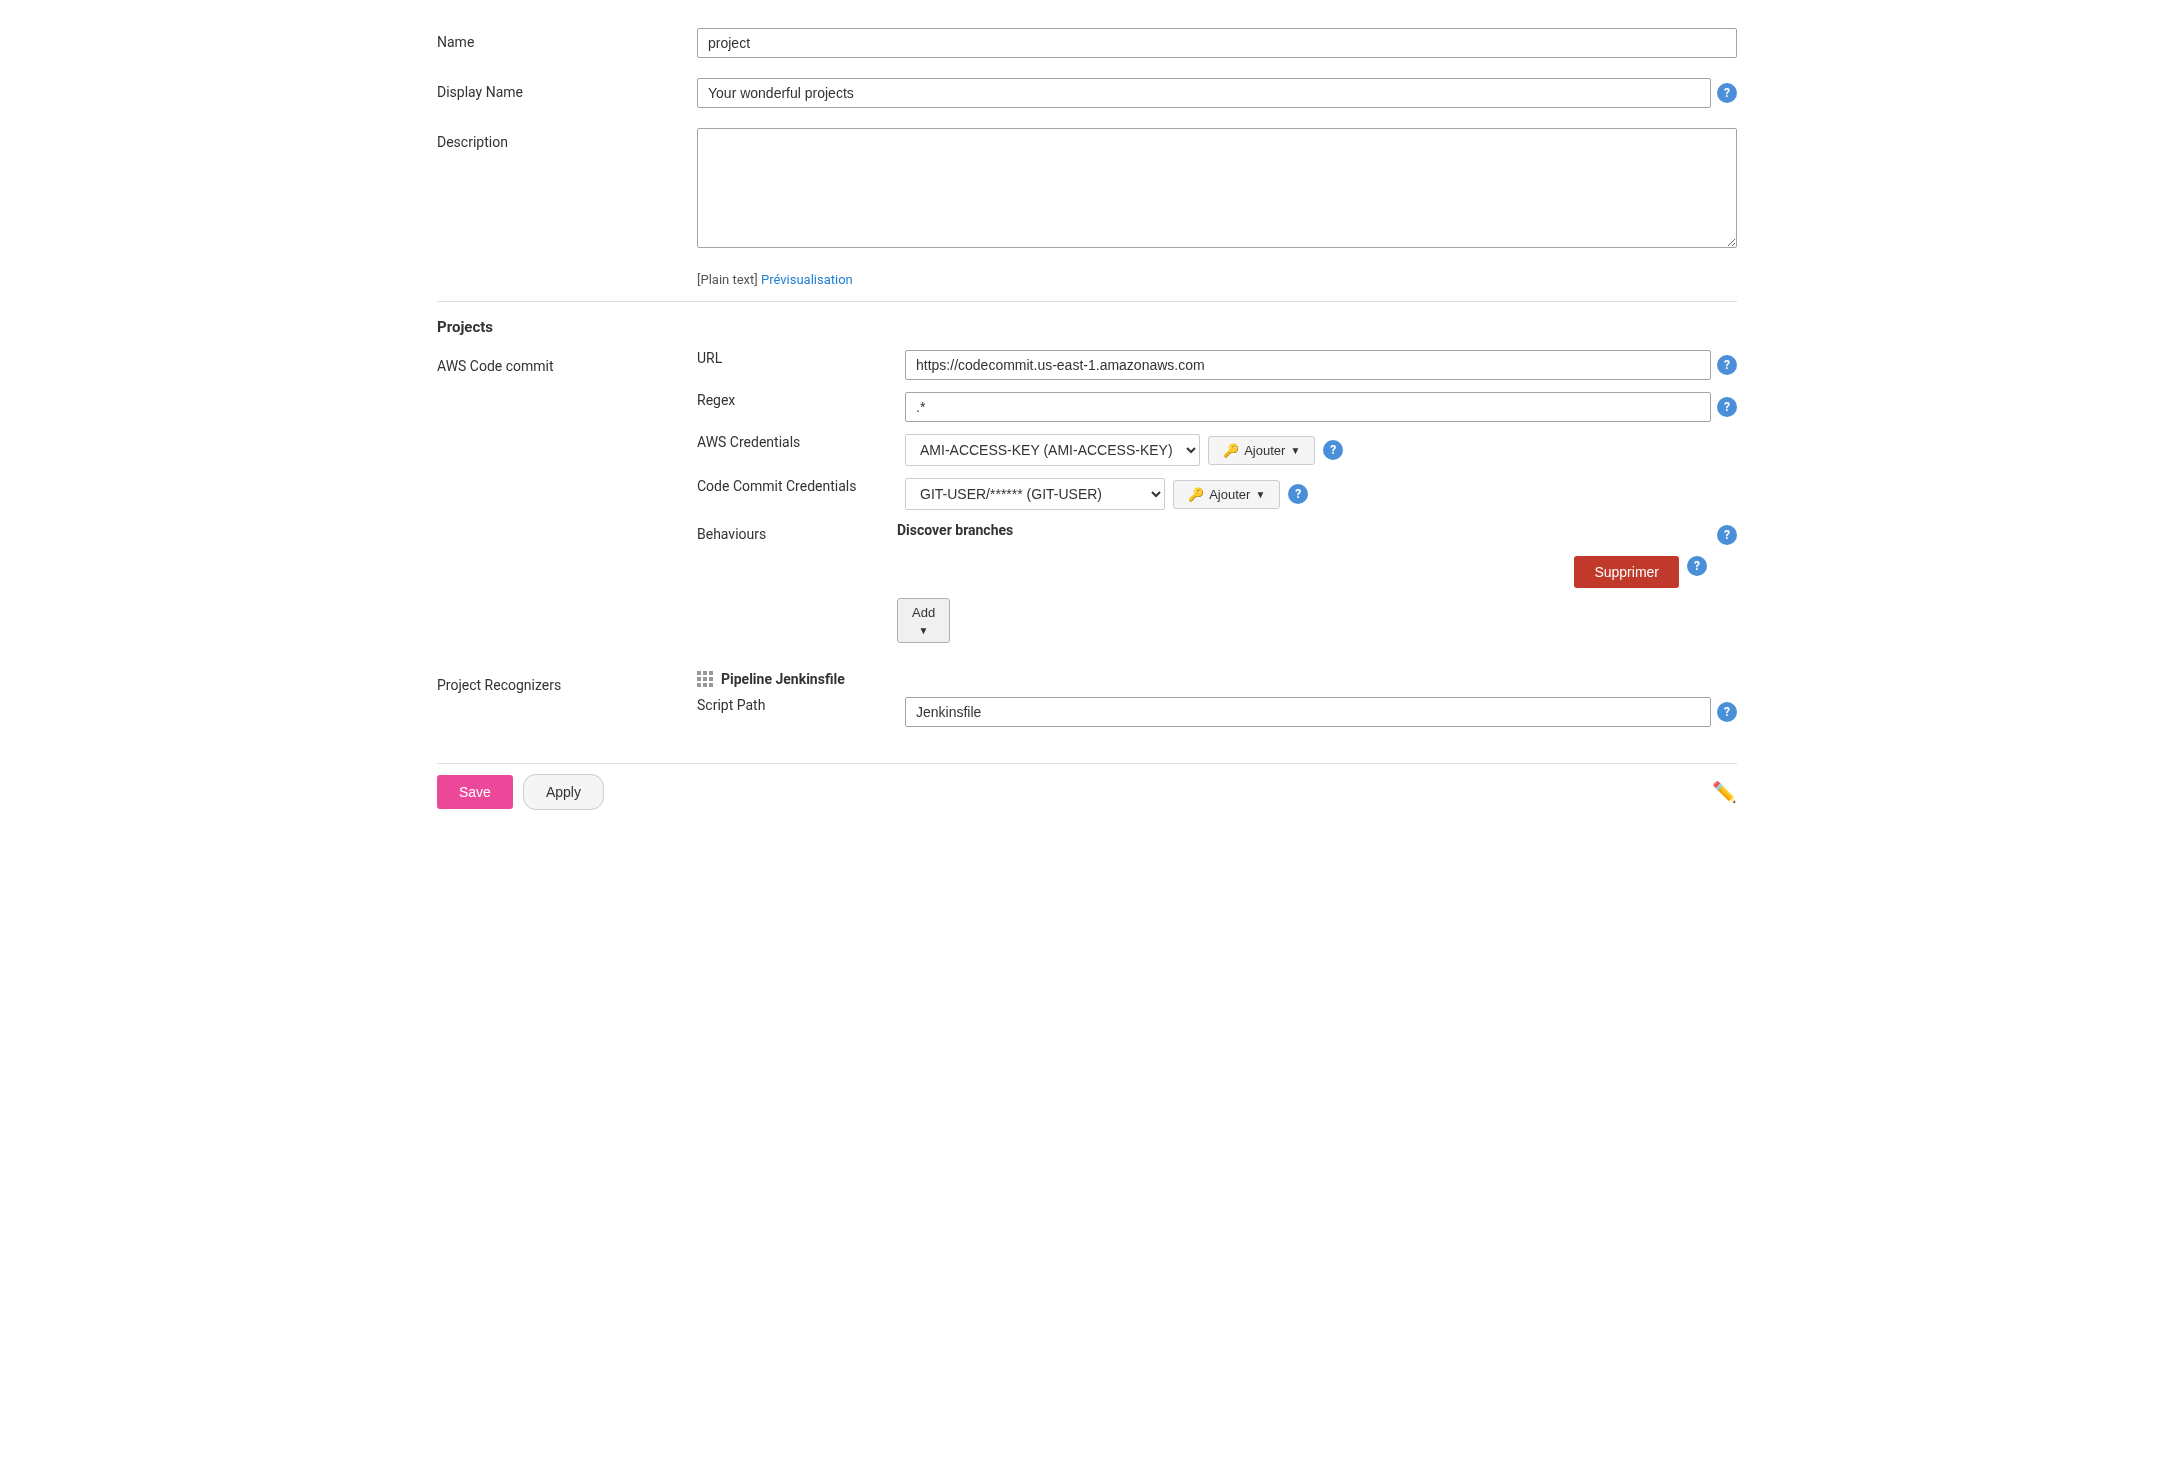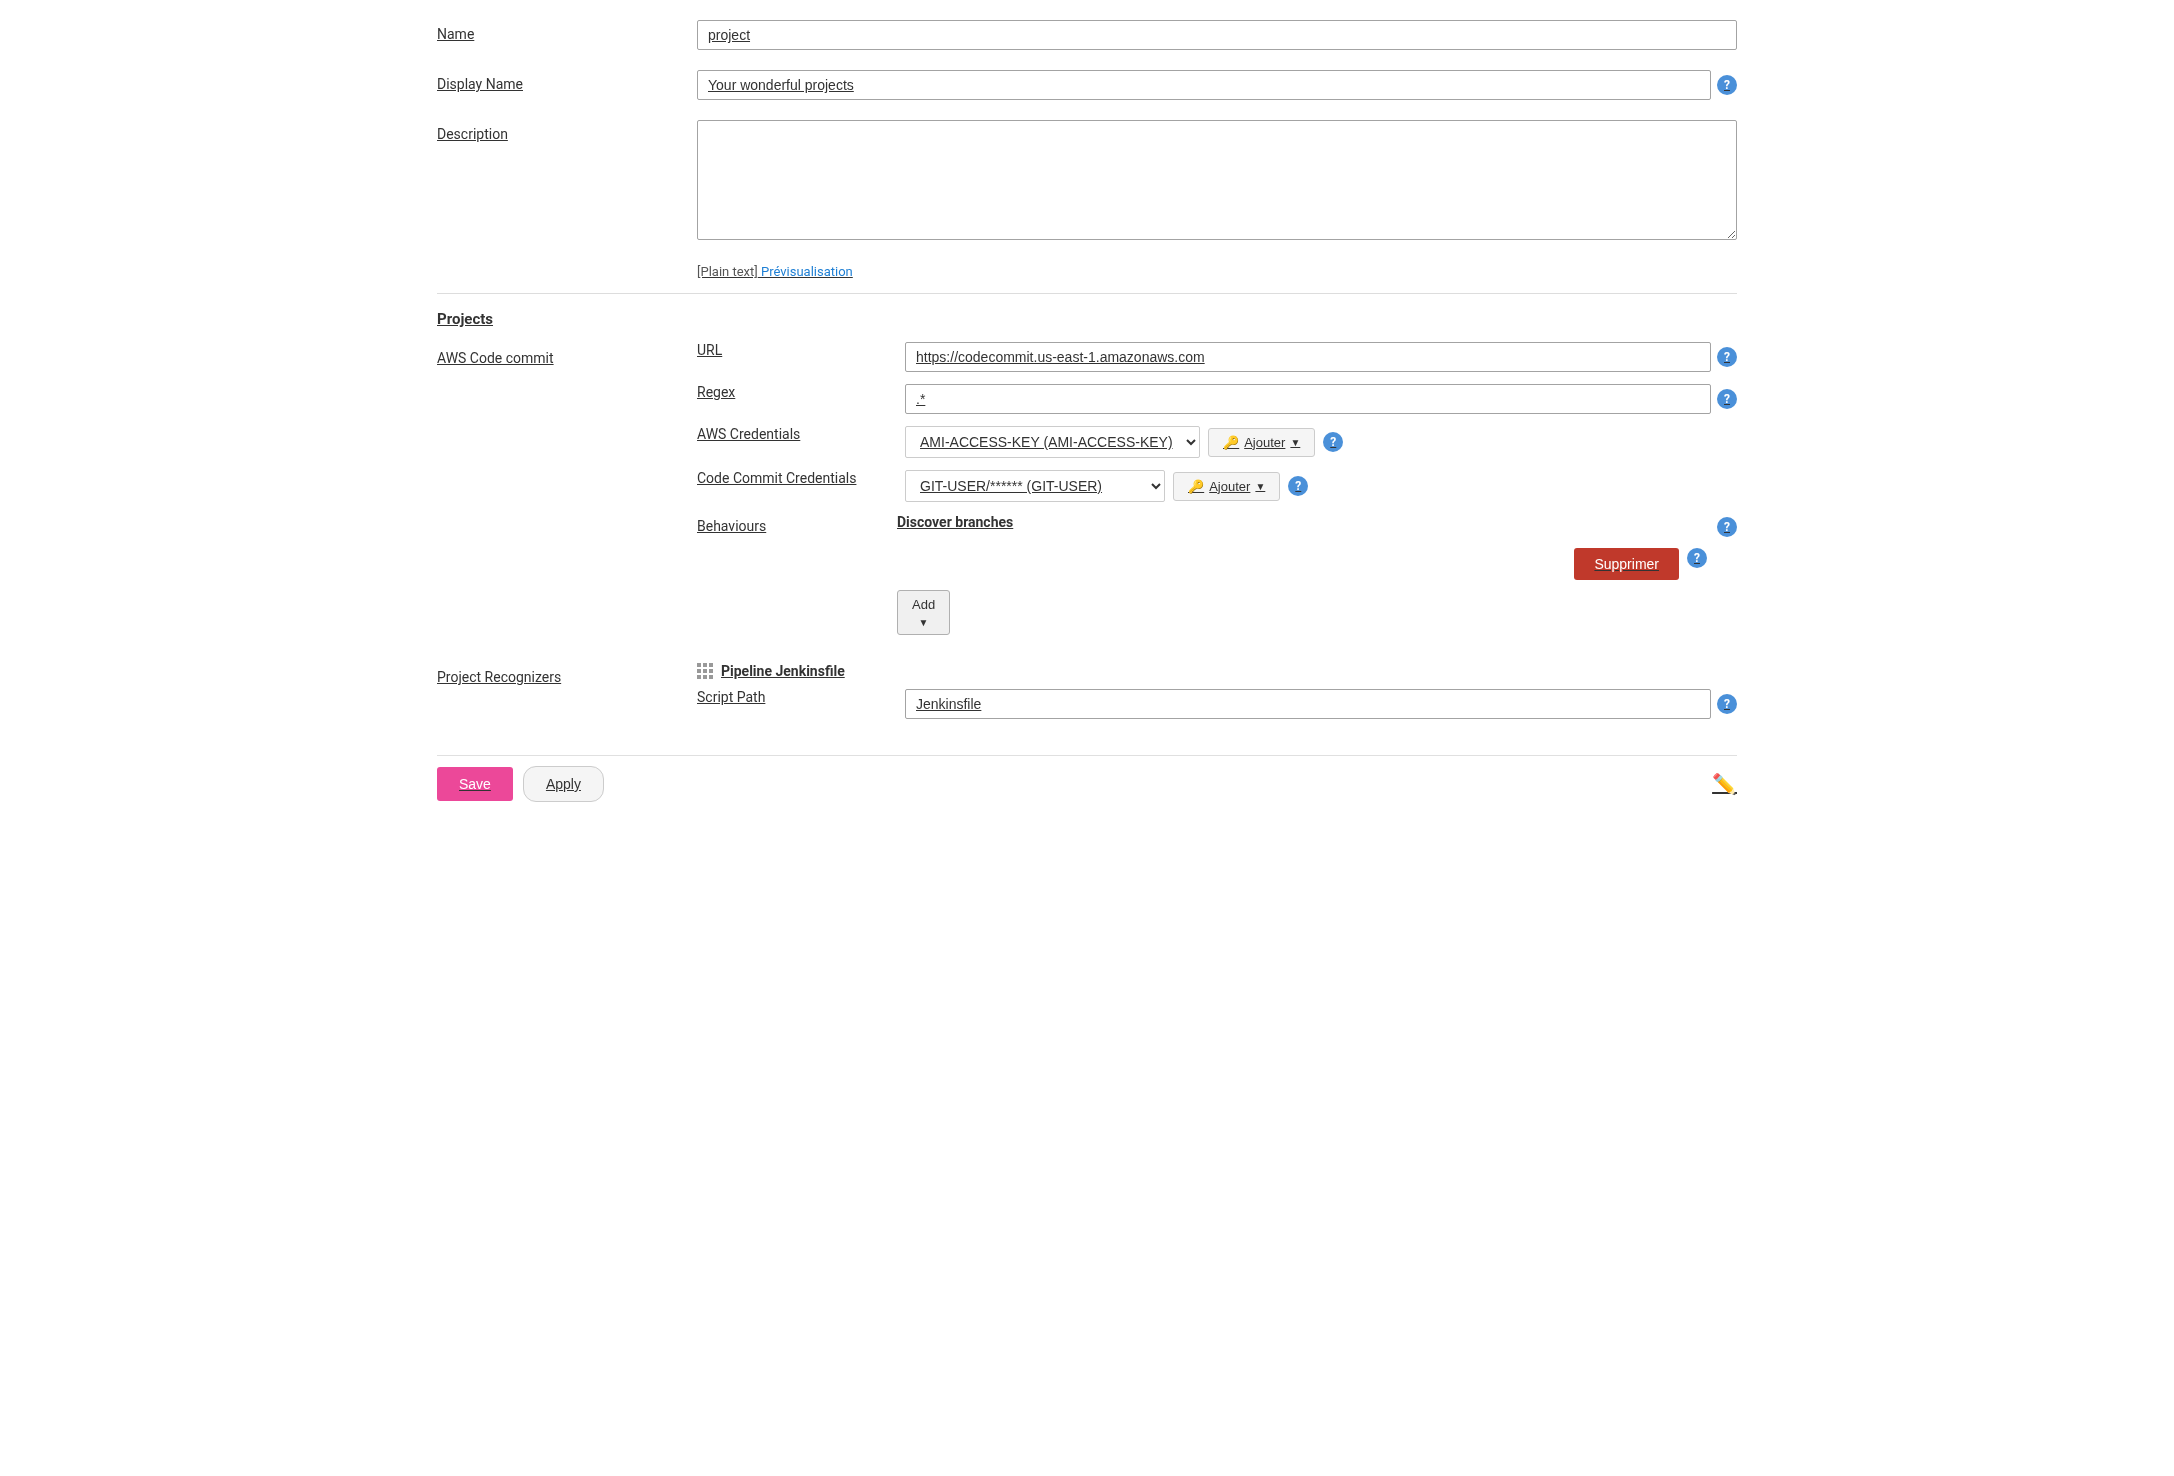--- a/index.html
+++ b/index.html
@@ -11,22 +11,21 @@
     body {
       font-family: -apple-system, BlinkMacSystemFont, "Segoe UI", Roboto, Arial, sans-serif;
       font-size: 14px;
       color: #333;
       background: #fff;
       padding: 20px 30px;
     }
 
     .form-section {
       max-width: 1300px;
-      margin: 0 auto;
-      text-decoration: underline;
+      margin: 8px auto;
     }
 
     .form-row {
       display: flex;
       align-items: flex-start;
       margin-bottom: 16px;
       padding-bottom: 4px;
     }
 
     .form-label {

